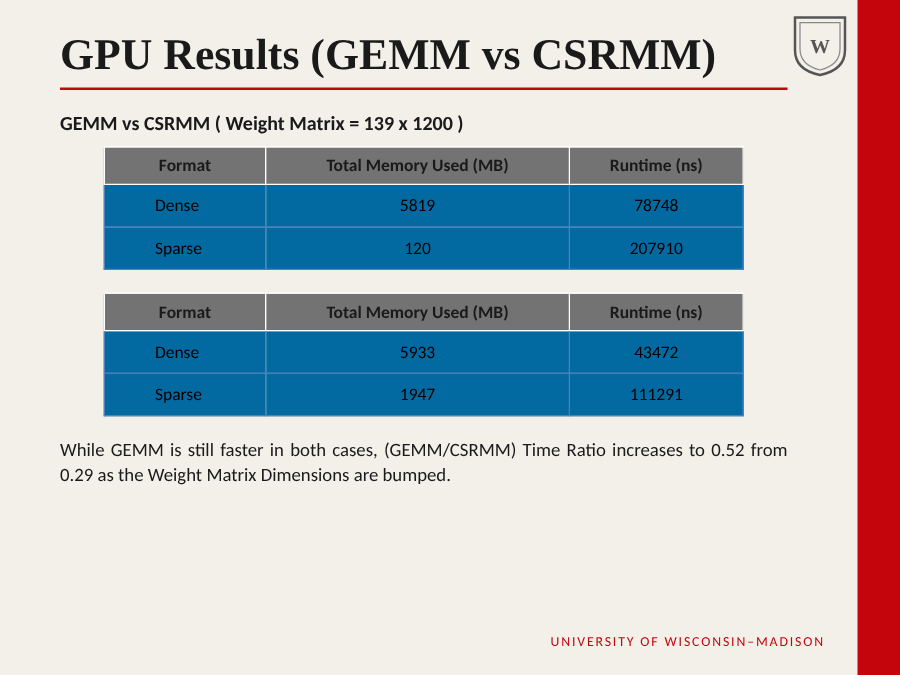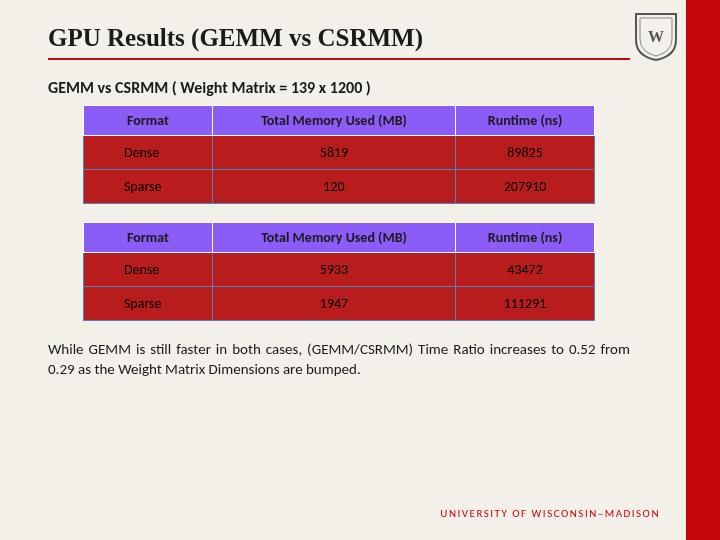--- a/index.html
+++ b/index.html
@@ -25,21 +25,21 @@
     right: 42px;
     top: 12px;
     width: 44px;
     height: 50px;
   }
   .content {
     padding: 24px 90px 0 48px;
   }
   .title {
     font-family: Georgia, 'Times New Roman', serif;
-    font-size: 25px;
+    font-size: 35px;
     font-weight: bold;
     color: #1a1a1a;
     margin: 0 0 6px 0;
   }
   .title-underline {
     border-bottom: 2px solid #c5050c;
     margin-bottom: 18px;
     width: 100%;
   }
   .subtitle {
@@ -50,30 +50,30 @@
     margin: 0 0 8px 0;
   }
   table {
     border-collapse: collapse;
     width: 88%;
     margin: 0 auto 18px auto;
     font-family: Calibri, Arial, sans-serif;
     font-size: 14px;
   }
   th {
-    background: #8b5cf6;
+    background: #737373;
     color: #1a1a1a;
     font-weight: bold;
     padding: 6px 10px;
     border: 1px solid #fff;
     text-align: center;
     vertical-align: middle;
   }
   td {
-    background: #b91c1c;
+    background: #0369a1;
     padding: 8px 10px;
     border: 1px solid #4f81bd;
     text-align: center;
   }
   td.fmt {
     text-align: left;
     padding-left: 40px;
   }
   .note {
     font-family: Calibri, Arial, sans-serif;
@@ -116,21 +116,21 @@
       <tr>
         <th>Format</th>
         <th>Total Memory Used (MB)</th>
         <th>Runtime (ns)</th>
       </tr>
     </thead>
     <tbody>
       <tr>
         <td class="fmt">Dense</td>
         <td>5819</td>
-        <td>89825</td>
+        <td>78748</td>
       </tr>
       <tr>
         <td class="fmt">Sparse</td>
         <td>120</td>
         <td>207910</td>
       </tr>
     </tbody>
   </table>
 
   <table>

